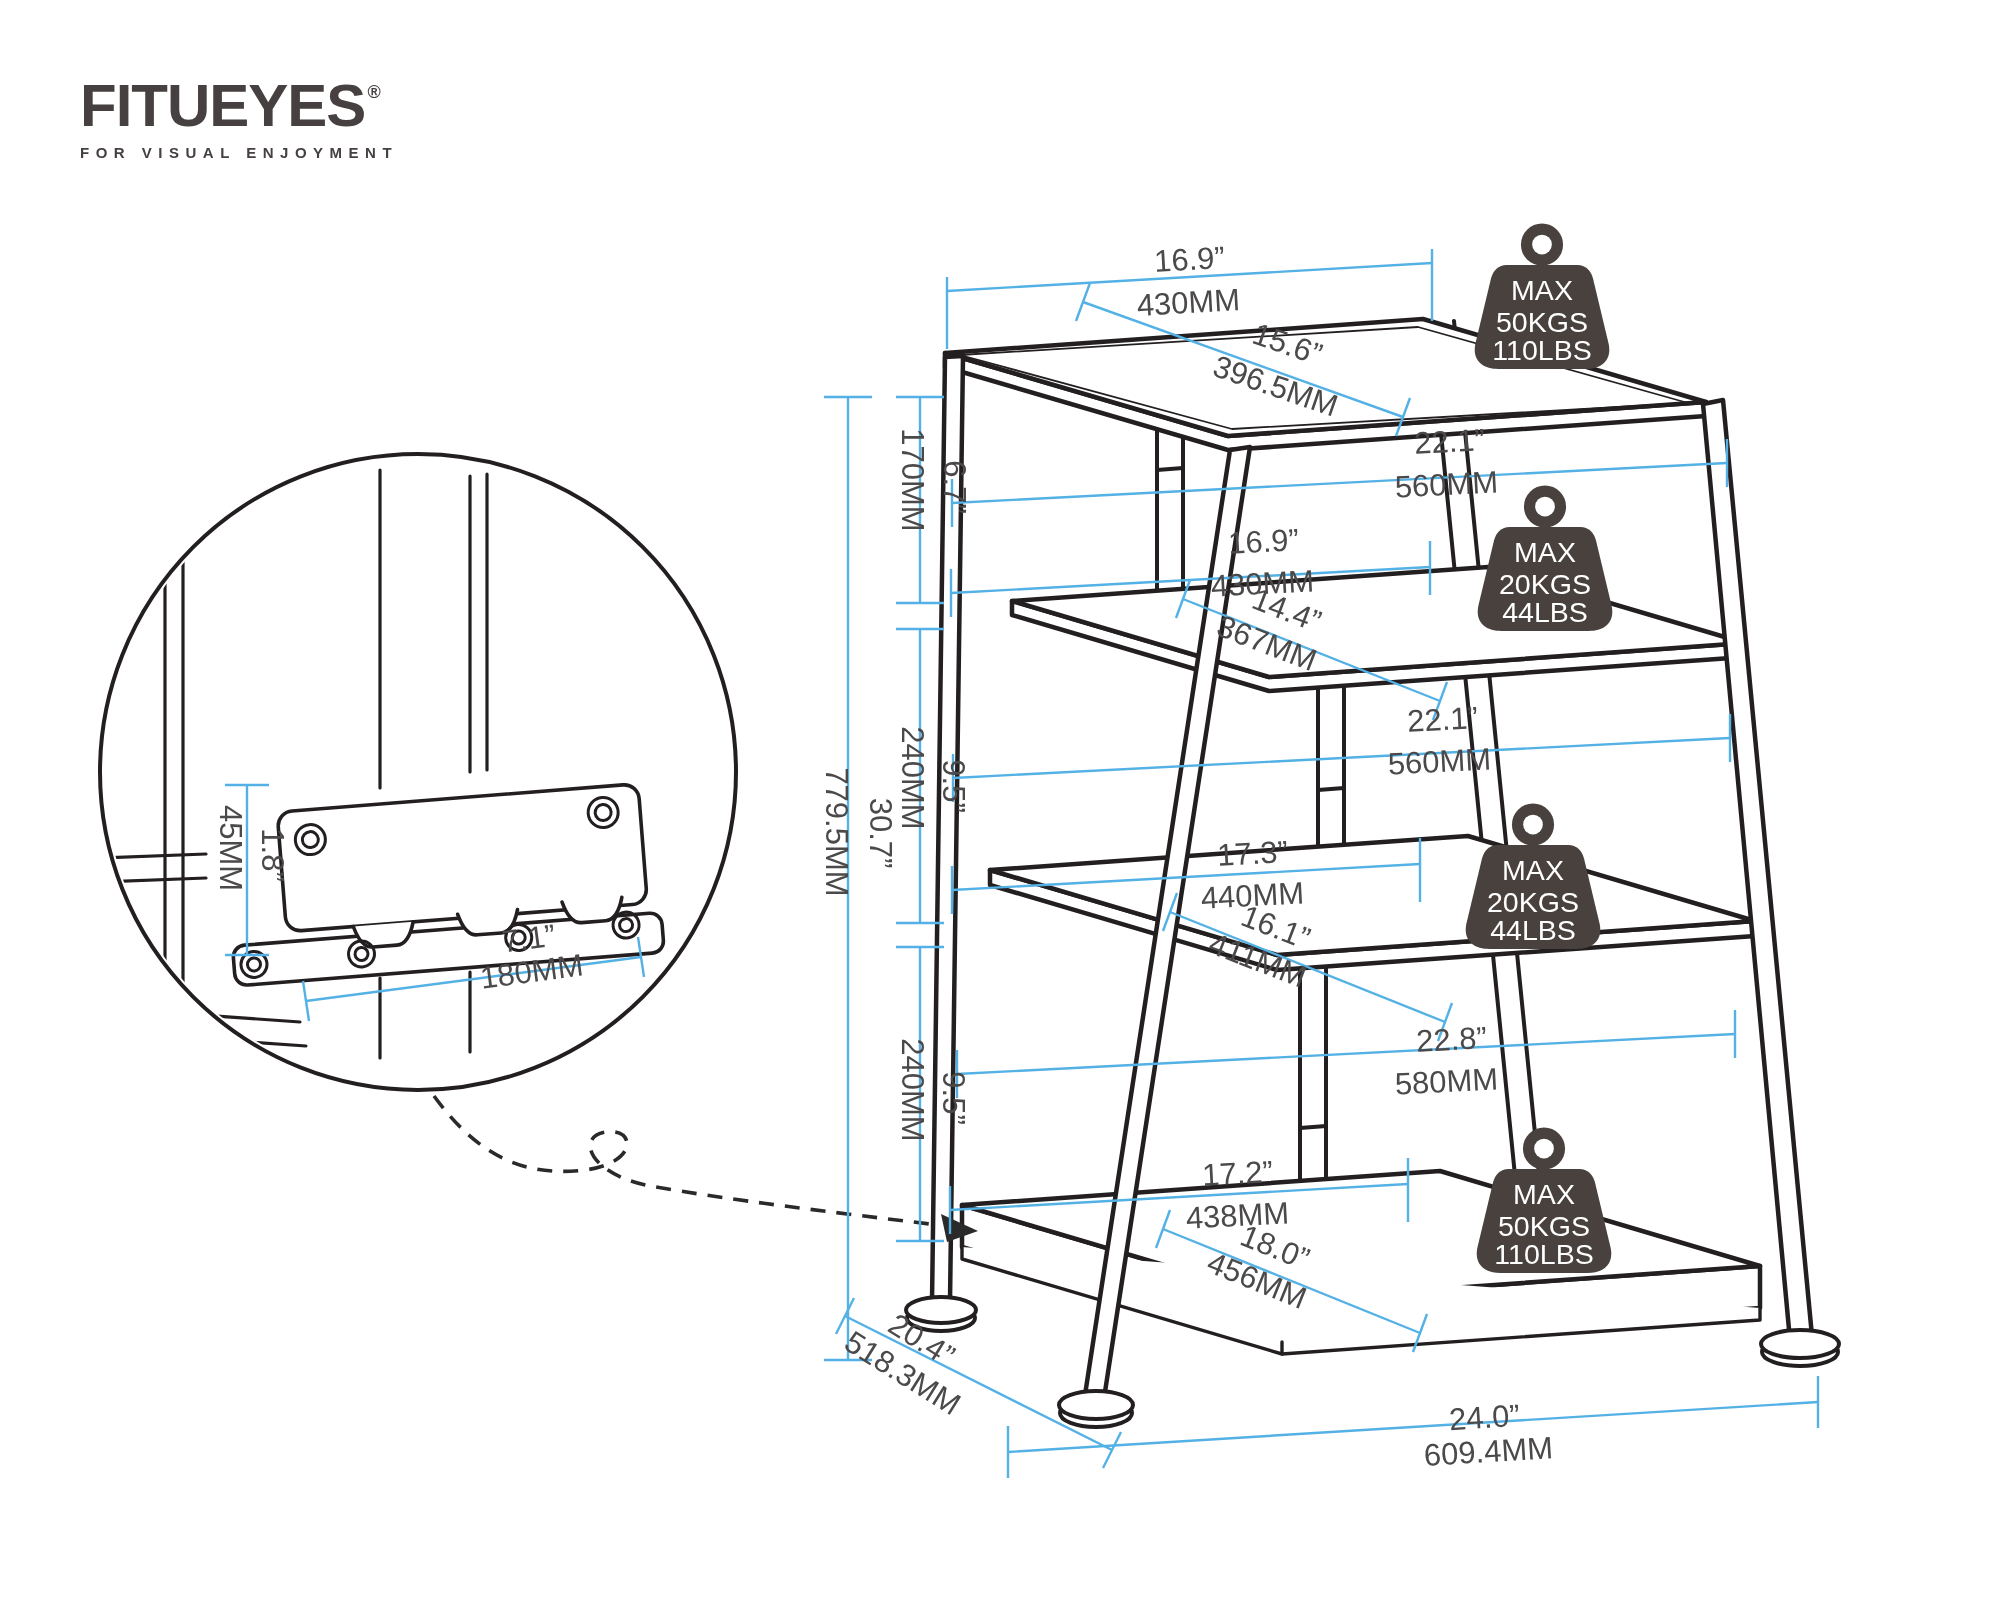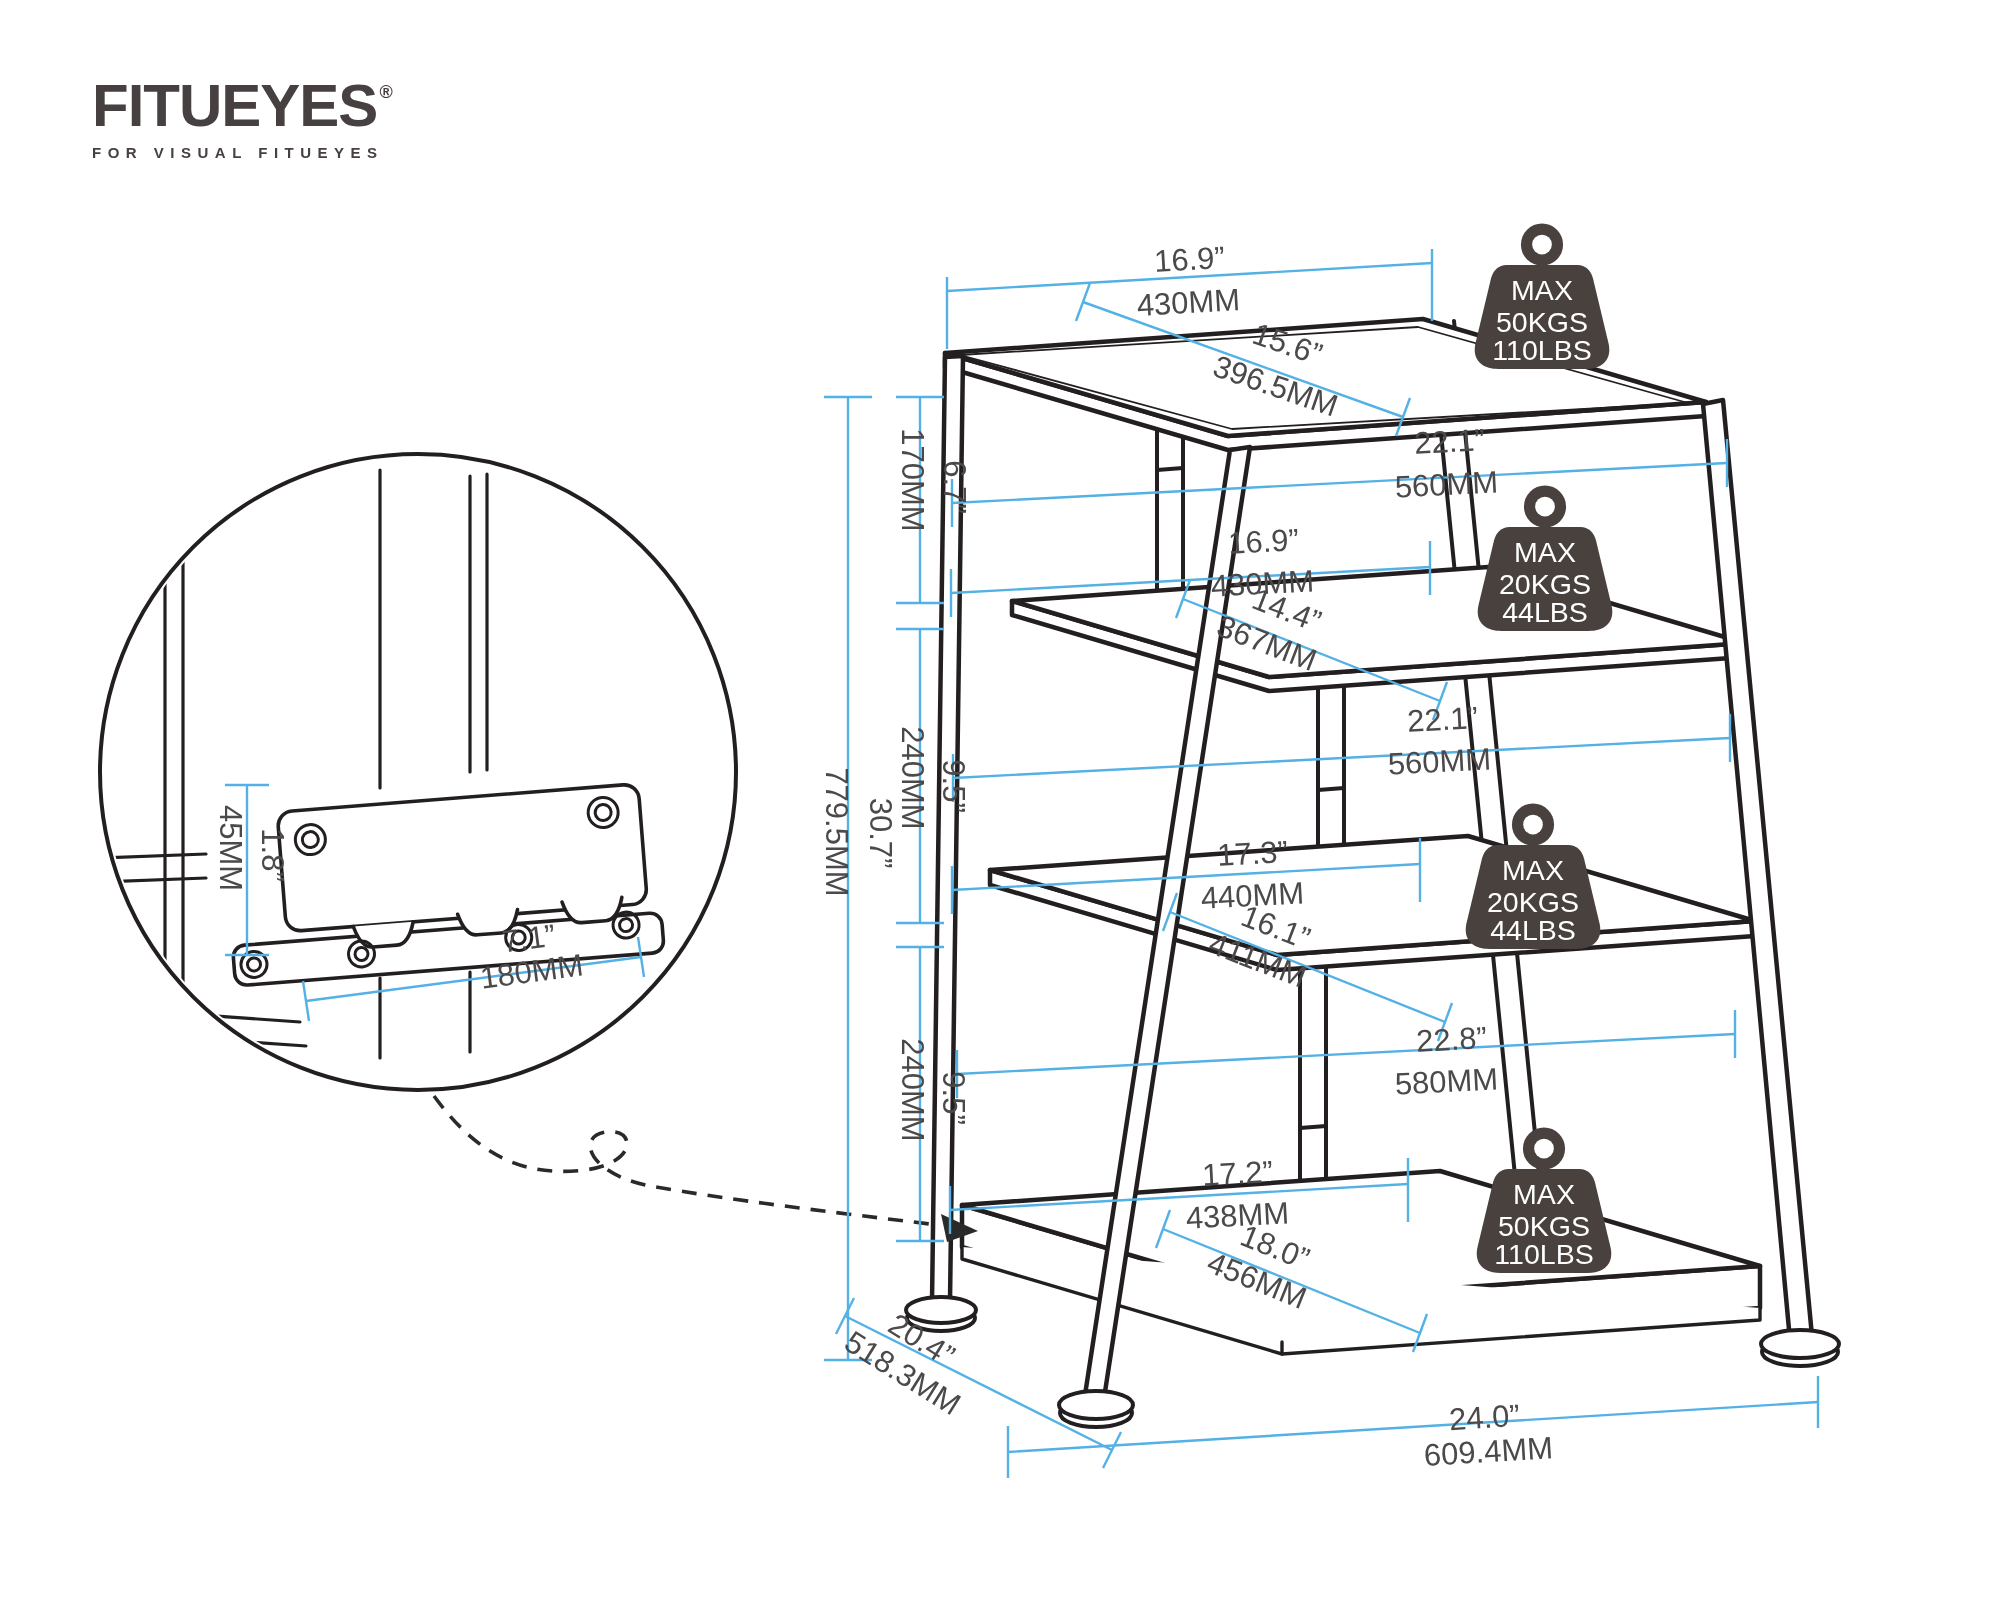--- a/index.html
+++ b/index.html
@@ -1,19 +1,19 @@
 <!DOCTYPE html>
 <html><head>
 <meta charset="utf-8">
 <style>
   html,body{margin:0;padding:0;background:#fff;}
   .canvas{position:relative;width:2000px;height:1600px;background:#ffffff;overflow:hidden;
           font-family:"Liberation Sans",sans-serif;}
   .diagram-svg{position:absolute;left:0;top:0;}
-  .logo{position:absolute;left:92px;top:76px;color:#474040;}
+  .logo{position:absolute;left:80px;top:76px;color:#474040;}
   .logo .word{font-size:60px;font-weight:800;letter-spacing:-1px;line-height:1;
               font-family:"Liberation Sans",sans-serif;}
   .logo sup{font-size:18px;font-weight:700;vertical-align:28px;margin-left:2px;}
   .logo .tag{font-size:15px;font-weight:700;letter-spacing:6.5px;margin-top:8px;}
   text{font-family:"Liberation Sans",sans-serif;}
   .dimtxt{font-size:31px;fill:#4b4949;}
   .badgetxt{font-size:42px;fill:#ffffff;}
 </style>
 </head>
 <body>
@@ -316,16 +316,16 @@
         <path d="M-52,-78 C-64,-78 -72,-70 -75,-58 L-98,38 C-103,62 -88,75 -64,75 L64,75 C88,75 103,62 98,38 L75,-58 C72,-70 64,-78 52,-78 Z" fill="#48413e"></path>
         <text class="badgetxt" x="0" y="-26">MAX</text>
         <text class="badgetxt" x="0" y="20">50KGS</text>
         <text class="badgetxt" x="0" y="62">110LBS</text>
       </g>
     </g>
   </svg>
 
   <div class="logo">
     <div class="word"><span>FITUEYES</span><sup>®</sup></div>
-    <div class="tag">FOR VISUAL FITUEYES</div>
+    <div class="tag">FOR VISUAL ENJOYMENT</div>
   </div>
 
 </div>
 
 </body></html>

